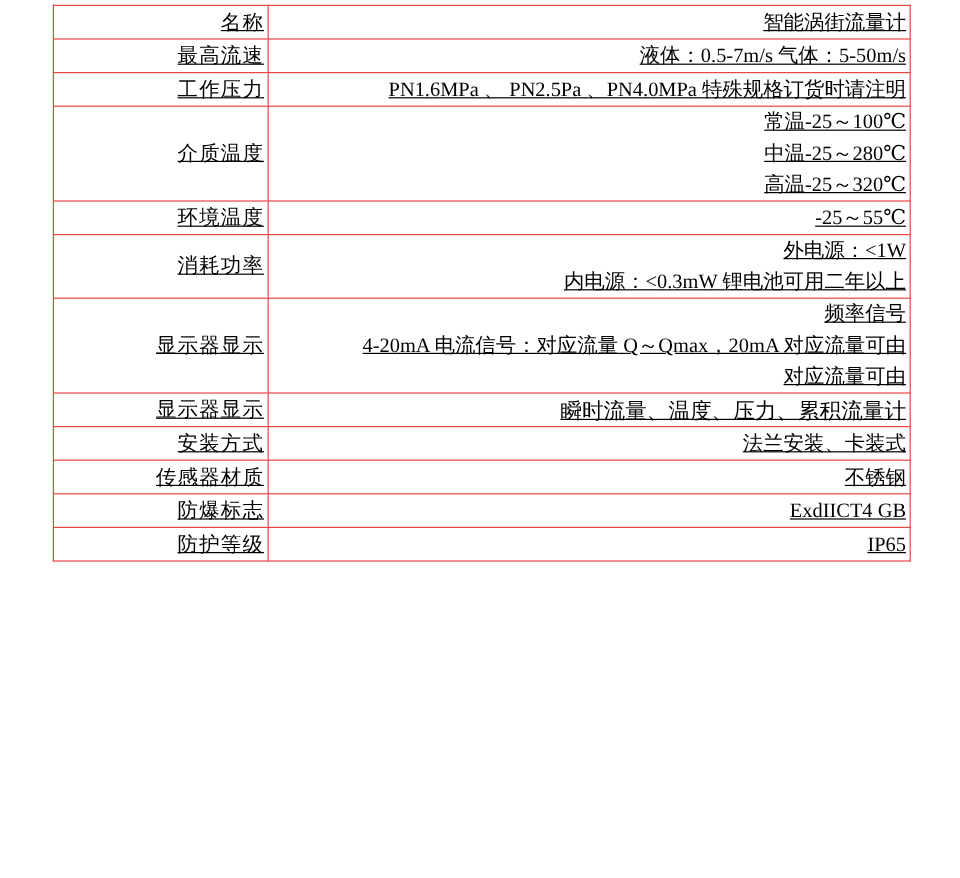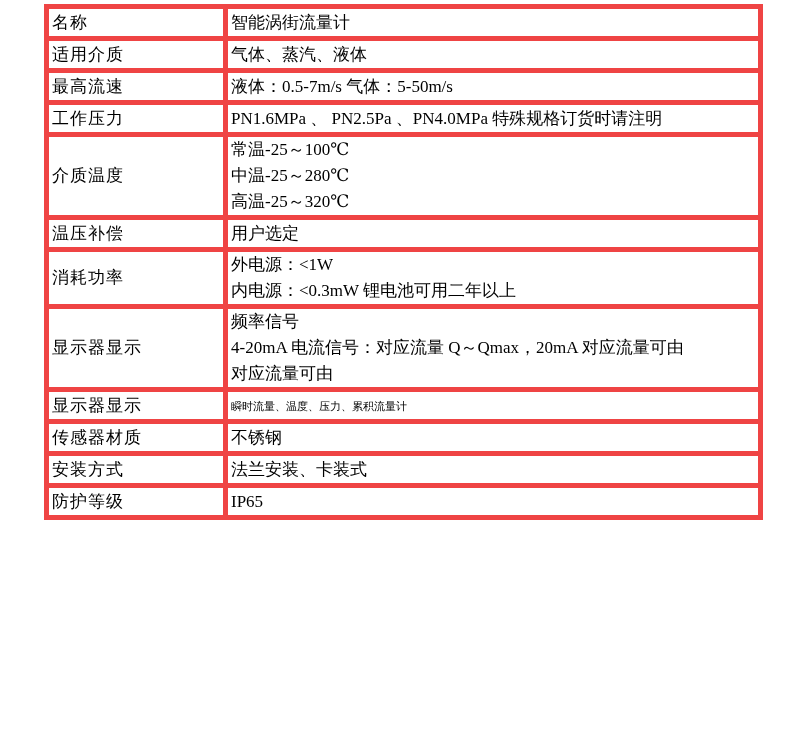--- a/index.html
+++ b/index.html
@@ -18,59 +18,54 @@
     position: absolute;
     left: 44px;
     top: 4px;
     width: 714px;
     border-collapse: collapse;
     table-layout: fixed;
   }
   .spec-table col.c-label { width: 179px; }
   .spec-table col.c-value { width: 535px; }
   .spec-table td {
-    border: 5px solid #ef4444;
-    text-align: left;
+    border: 1px solid #ef4444;
+    text-align: right;
     vertical-align: middle;
     padding: 0 3px;
     height: 27px;
     font-size: 17px;
     line-height: 26px;
     overflow: hidden;
+    text-decoration: underline;
   }
   .spec-table td.label-cell {
     letter-spacing: 1px;
   }
   .spec-table td.value-cell div {
     line-height: 26px;
     white-space: nowrap;
   }
   .spec-table td.value-cell.small div {
-    font-size: 11px;
+    font-size: 18px;
   }
 </style>
 </head>
 <body>
 
 <table class="spec-table">
   <colgroup>
     <col class="c-label">
     <col class="c-value">
   </colgroup>
   <tbody>
       <tr>
         <td class="label-cell">名称</td>
         <td class="value-cell">
           <div>智能涡街流量计</div>
-        </td>
-      </tr>
-      <tr>
-        <td class="label-cell">适用介质</td>
-        <td class="value-cell">
-          <div>气体、蒸汽、液体</div>
         </td>
       </tr>
       <tr>
         <td class="label-cell">最高流速</td>
         <td class="value-cell">
           <div>液体：0.5-7m/s 气体：5-50m/s</div>
         </td>
       </tr>
       <tr>
         <td class="label-cell">工作压力</td>
@@ -80,23 +75,23 @@
       </tr>
       <tr>
         <td class="label-cell">介质温度</td>
         <td class="value-cell">
           <div>常温-25～100℃</div>
           <div>中温-25～280℃</div>
           <div>高温-25～320℃</div>
         </td>
       </tr>
       <tr>
-        <td class="label-cell">温压补偿</td>
+        <td class="label-cell">环境温度</td>
         <td class="value-cell">
-          <div>用户选定</div>
+          <div>-25～55℃</div>
         </td>
       </tr>
       <tr>
         <td class="label-cell">消耗功率</td>
         <td class="value-cell">
           <div>外电源：&lt;1W</div>
           <div>内电源：&lt;0.3mW 锂电池可用二年以上</div>
         </td>
       </tr>
       <tr>
@@ -107,29 +102,35 @@
           <div>对应流量可由</div>
         </td>
       </tr>
       <tr>
         <td class="label-cell">显示器显示</td>
         <td class="value-cell small">
           <div>瞬时流量、温度、压力、累积流量计</div>
         </td>
       </tr>
       <tr>
+        <td class="label-cell">安装方式</td>
+        <td class="value-cell">
+          <div>法兰安装、卡装式</div>
+        </td>
+      </tr>
+      <tr>
         <td class="label-cell">传感器材质</td>
         <td class="value-cell">
           <div>不锈钢</div>
         </td>
       </tr>
       <tr>
-        <td class="label-cell">安装方式</td>
+        <td class="label-cell">防爆标志</td>
         <td class="value-cell">
-          <div>法兰安装、卡装式</div>
+          <div>ExdIICT4 GB</div>
         </td>
       </tr>
       <tr>
         <td class="label-cell">防护等级</td>
         <td class="value-cell">
           <div>IP65</div>
         </td>
       </tr>
     </tbody>
 </table>

